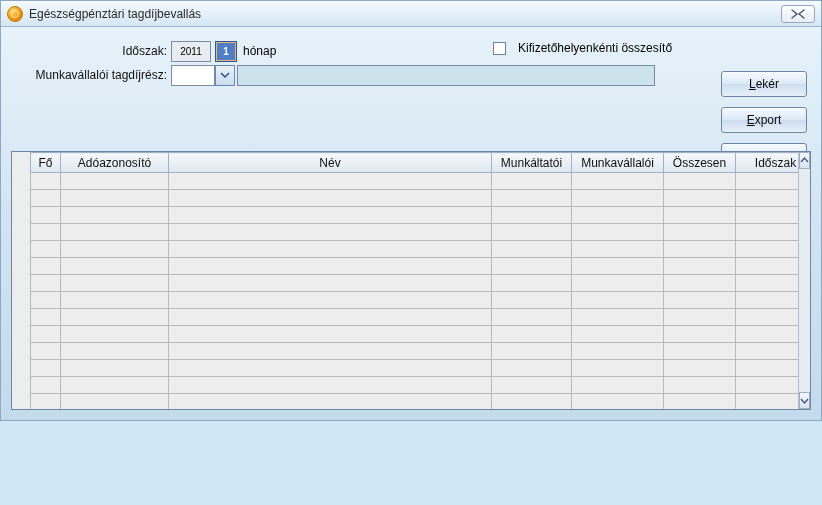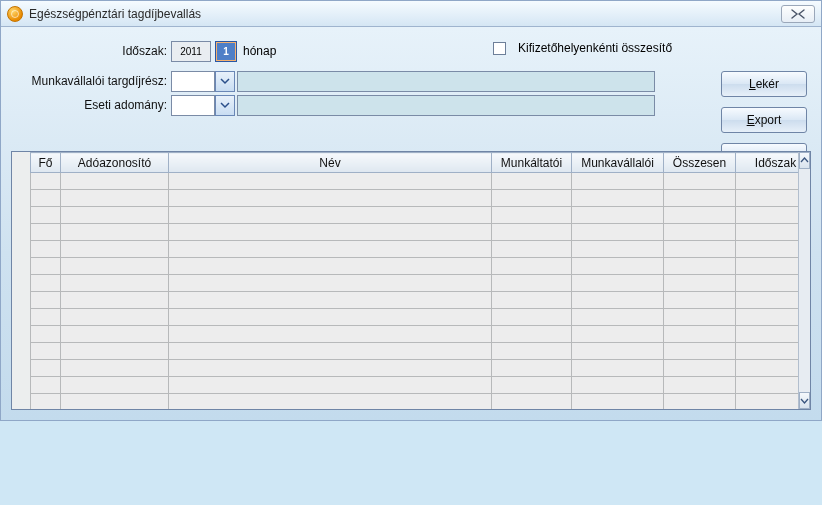--- a/index.html
+++ b/index.html
@@ -206,55 +206,45 @@
     <div class="title-text">Egészségpénztári tagdíjbevallás</div>
     <div class="win-close">
       <svg viewBox="0 0 14 10">
         <path d="M1 1 L6 5 L1 9 M13 1 L8 5 L13 9" stroke="#4a5568" stroke-width="1.4" fill="none" stroke-linecap="round"></path>
       </svg>
     </div>
   </div>
 
   <div class="form-area">
 
-    <div class="row" style="margin-bottom:6px;">
+    <div class="row" style="">
       <div class="lbl">Időszak:</div>
       <input class="num-input year" readonly="" value="2011" style="">
       <div style="width:4px"></div>
       <input class="num-input month" readonly="" value="1" style="">
       <div class="unit">hónap</div>
     </div>
 
     <div class="chk-wrap">
       <div class="chk"></div>
       <div>Kifizetőhelyenkénti összesítő</div>
     </div>
 
 
     <div class="row">
-      <div class="lbl">Munkavállalói targdíjrész:</div>
+      <div class="lbl">Munkavállalói tagdíjrész:</div>
       <input class="small-input" style="">
       <div class="dd-btn">
         <svg viewBox="0 0 12 12">
             <path d="M2 4 L6 8 L10 4" fill="none" stroke="#2b4f8a" stroke-width="1.5"></path>
           </svg>
       </div>
       <div class="wide-display"></div>
     </div>
 
-    <div class="row">
-      <div class="lbl">Eseti adomány:</div>
-      <input class="small-input" style="">
-      <div class="dd-btn">
-        <svg viewBox="0 0 12 12">
-            <path d="M2 4 L6 8 L10 4" fill="none" stroke="#2b4f8a" stroke-width="1.5"></path>
-          </svg>
-      </div>
-      <div class="wide-display"></div>
-    </div>
 
     <div class="btn-col">
       <div class="btn">
         <span class="ul">L</span>
           <span>ekér</span>
       </div>
       <div class="btn">
         <span class="ul">E</span>
           <span>xport</span>
       </div>

